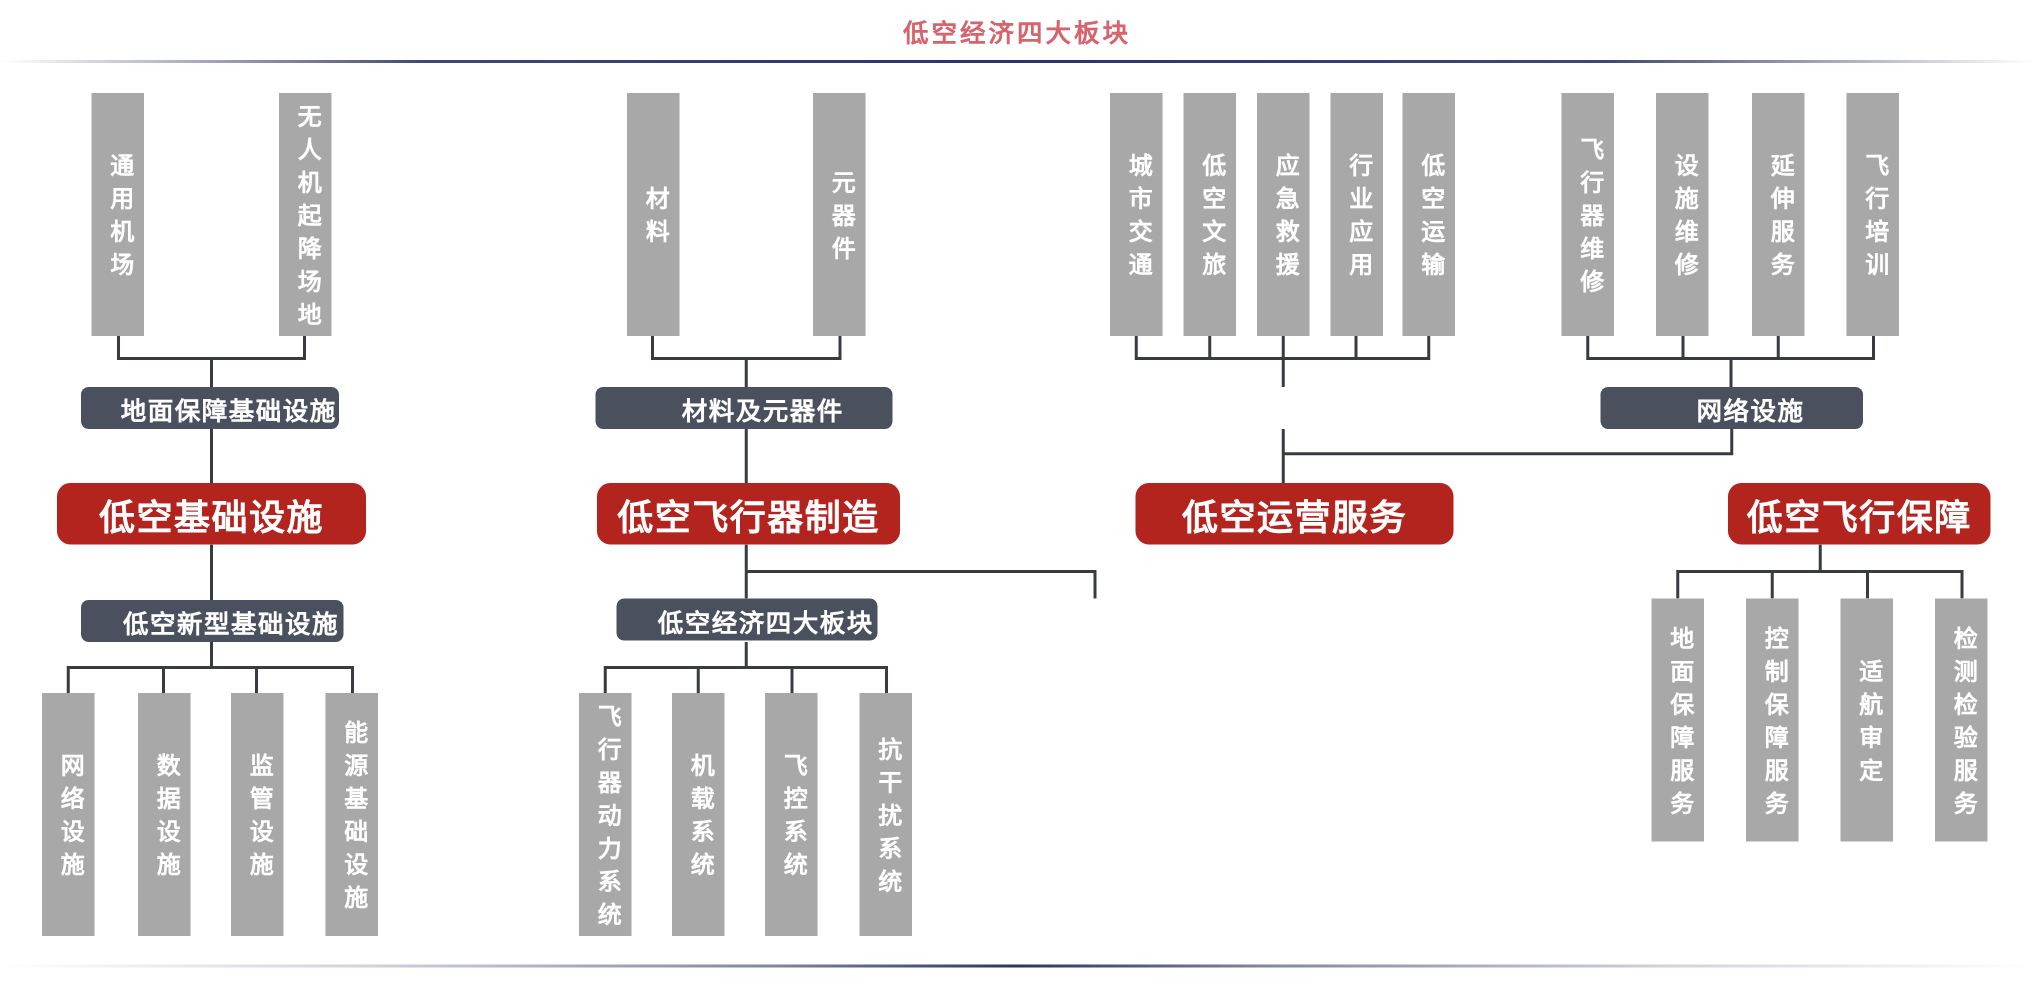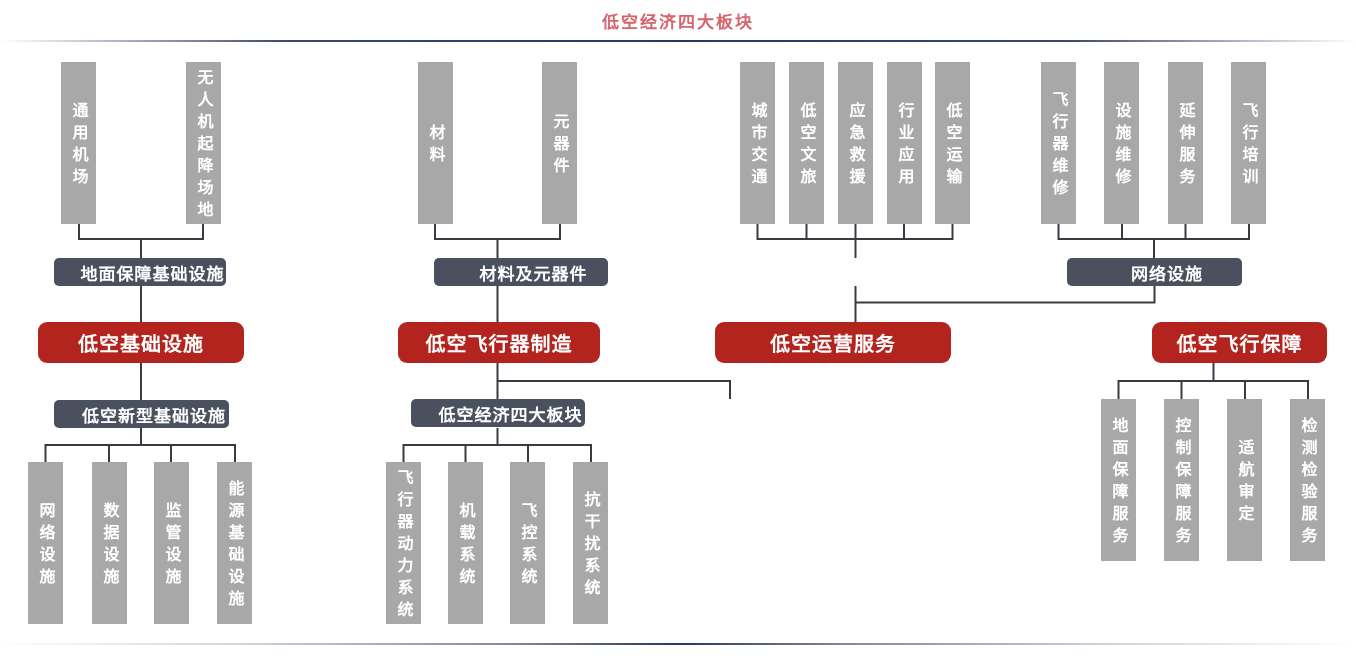--- a/index.html
+++ b/index.html
@@ -57,21 +57,21 @@
   .slate{
     position:absolute;height:28px;
     background:var(--box-slate);border-radius:5px;
     display:flex;align-items:center;justify-content:center;
     color:var(--text-white);font-size:17px;font-weight:bold;letter-spacing:1px;padding-left:25px;
   }
   .red{
     position:absolute;top:322px;height:41px;
     background:var(--box-red);border-radius:9px;
     display:flex;align-items:center;justify-content:center;
-    color:var(--text-white);font-size:20px;font-weight:bold;letter-spacing:1px;
+    color:var(--text-white);font-size:24px;font-weight:bold;letter-spacing:1px;
   }
 </style>
 </head>
 <body>
 
 <div class="canvas">
 
   <div class="title">低空经济四大板块</div>
   <div class="rule top"></div>
   <div class="rule bottom"></div>
@@ -110,21 +110,21 @@
   <div class="bar b" style="left:217px">
       <span>能源基础设施</span>
     </div>
 
   <div class="bar t" style="left:418px">
       <span>材料</span>
     </div>
   <div class="bar t" style="left:542px">
       <span>元器件</span>
     </div>
-  <div class="slate" style="left:434px;top:258px;width:174px">
+  <div class="slate" style="left:397px;top:258px;width:198px">
       <span>材料及元器件</span>
     </div>
   <div class="red" style="left:398px;width:202px">
       <span>低空飞行器制造</span>
     </div>
   <div class="slate" style="left:411px;top:399px;width:174px">
       <span>低空经济四大板块</span>
     </div>
   <div class="bar b" style="left:386px">
       <span>飞行器动力系统</span>
@@ -147,21 +147,21 @@
     </div>
   <div class="bar t" style="left:838px">
       <span>应急救援</span>
     </div>
   <div class="bar t" style="left:887px">
       <span>行业应用</span>
     </div>
   <div class="bar t" style="left:935px">
       <span>低空运输</span>
     </div>
-  <div class="red" style="left:715px;width:236px">
+  <div class="red" style="left:757px;width:212px">
       <span>低空运营服务</span>
     </div>
 
   <div class="bar t" style="left:1041px">
       <span>飞行器维修</span>
     </div>
   <div class="bar t" style="left:1104px">
       <span>设施维修</span>
     </div>
   <div class="bar t" style="left:1168px">

